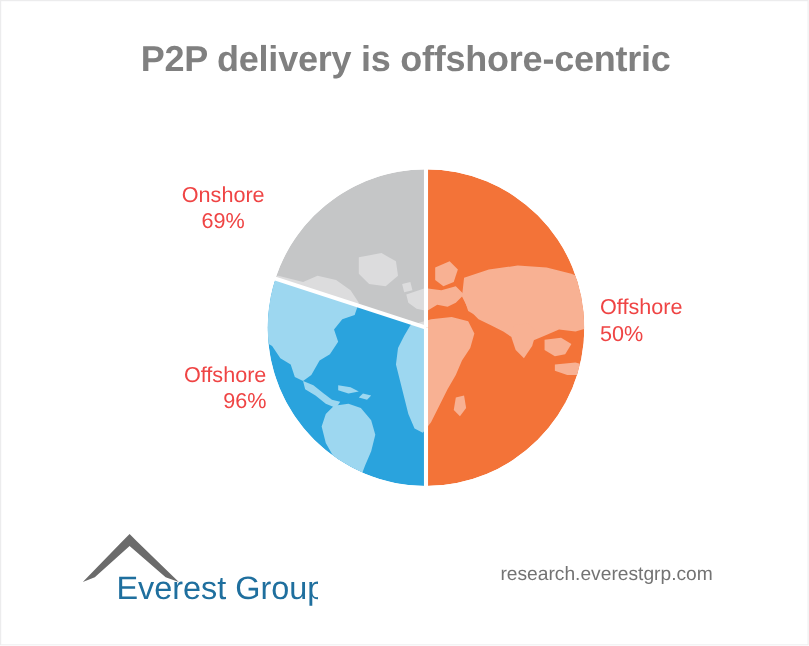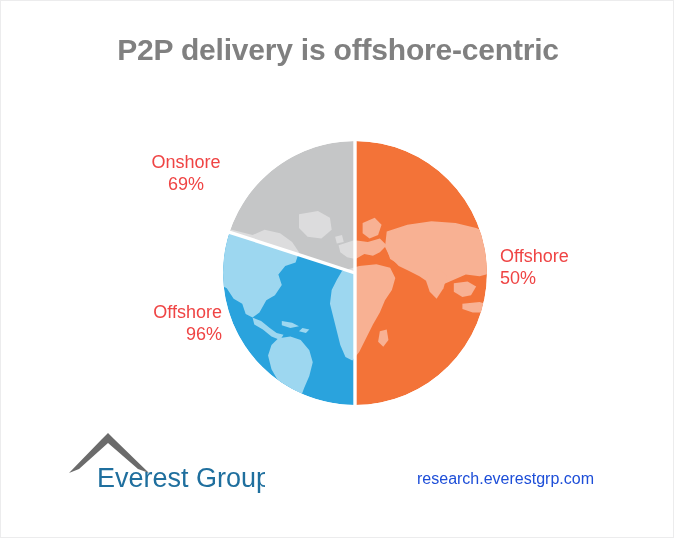--- a/index.html
+++ b/index.html
@@ -68,31 +68,31 @@
     left: 499px;
     top: 244px;
     width: 160px;
     text-align: left;
   }
   .label-name { display: block; }
   .label-value { display: block; }
   #footer-logo {
     position: absolute;
     left: 64px;
-    top: 424px;
+    top: 436px;
     width: 200px;
     height: 70px;
   }
   #logo-svg { display: block; }
   #footer-url {
     position: absolute;
     left: 416px;
     top: 469px;
     font-size: 16px;
-    color: #1d4ed8;
+    color: #737373;
     white-space: nowrap;
   }
 </style>
 </head>
 <body>
 
 <div id="page">
 
   <div id="chart-title">P2P delivery is offshore-centric</div>
 

